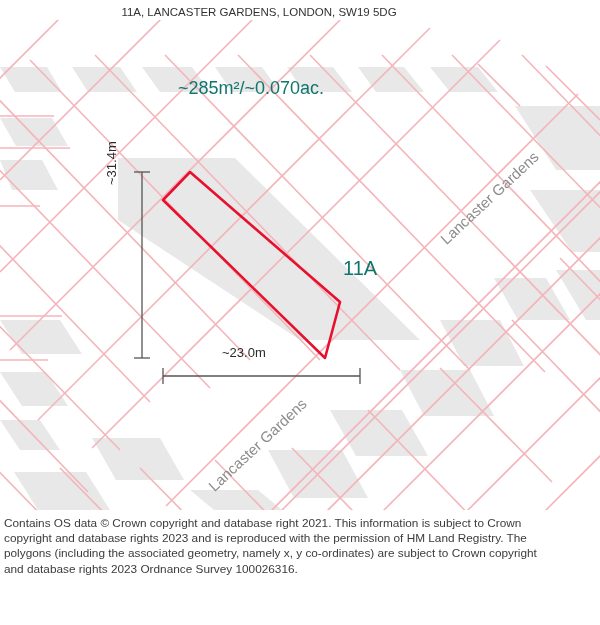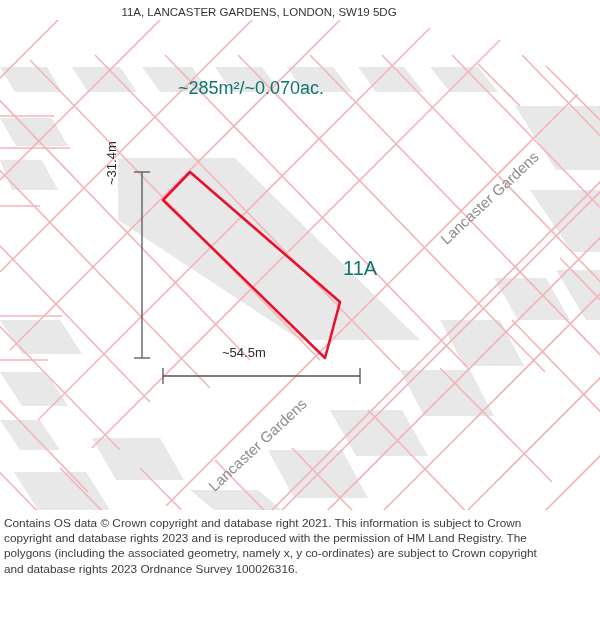--- a/index.html
+++ b/index.html
@@ -220,18 +220,18 @@
 
       <line x1="163" y1="356" x2="360" y2="356"></line>
       <line x1="163" y1="348" x2="163" y2="364"></line>
       <line x1="360" y1="348" x2="360" y2="364"></line>
     </g>
   </svg>
 
   <div class="area-label">~285m²/~0.070ac.</div>
   <div class="plot-label">11A</div>
   <div class="dim-vert">~31.4m</div>
-  <div class="dim-horz">~54.5m</div>
+  <div class="dim-horz">~23.0m</div>
   <div class="street-label street-1">Lancaster Gardens</div>
   <div class="street-label street-2">Lancaster Gardens</div>
 </div>
 
 <div class="footer">Contains OS data © Crown copyright and database right 2021. This information is subject to Crown copyright and database rights 2023 and is reproduced with the permission of HM Land Registry. The polygons (including the associated geometry, namely x, y co-ordinates) are subject to Crown copyright and database rights 2023 Ordnance Survey 100026316.</div>
 
 </body></html>

